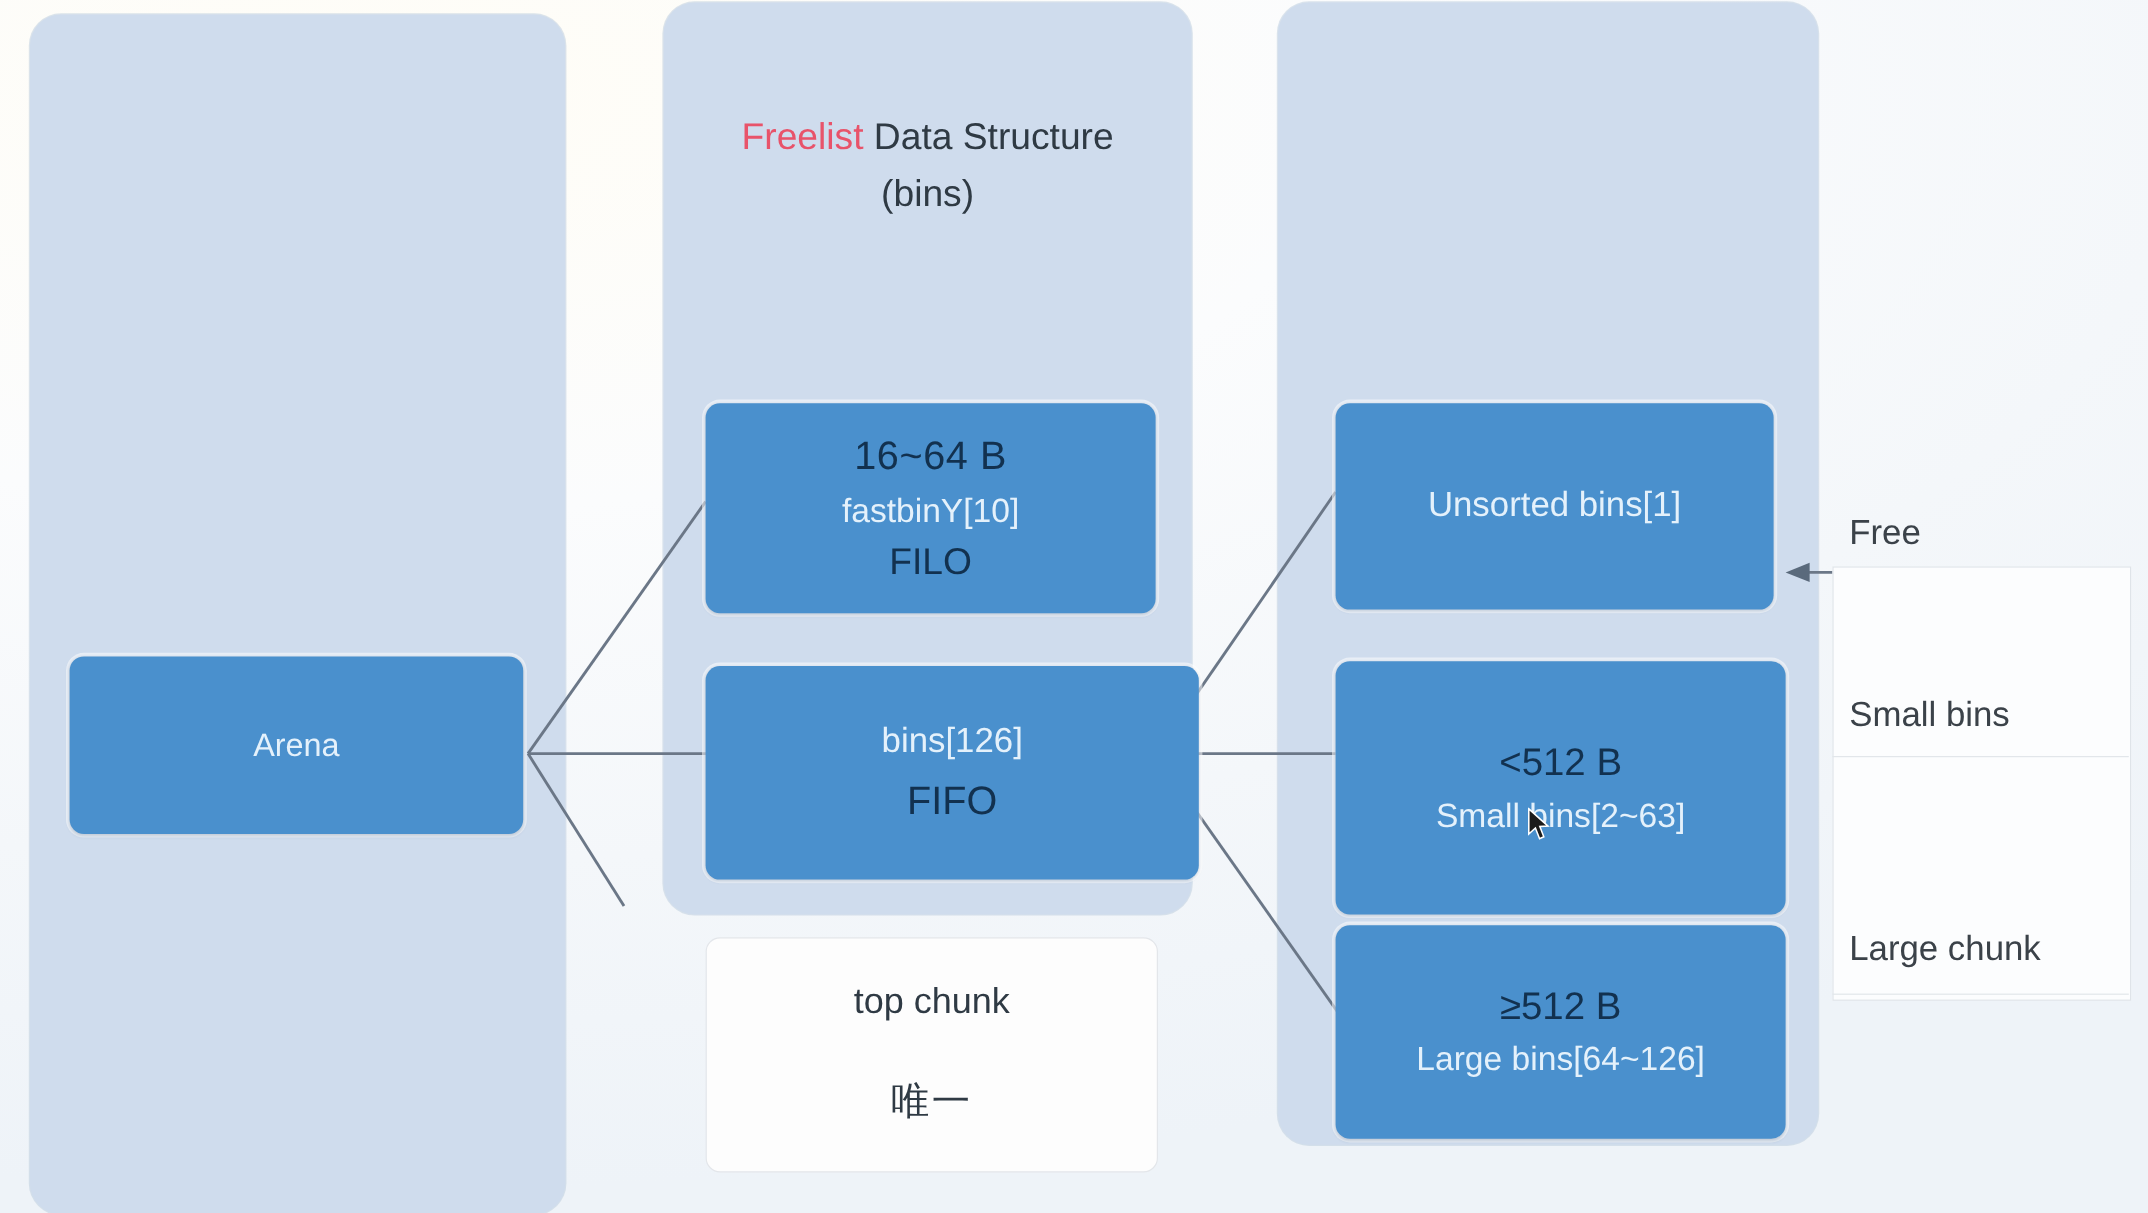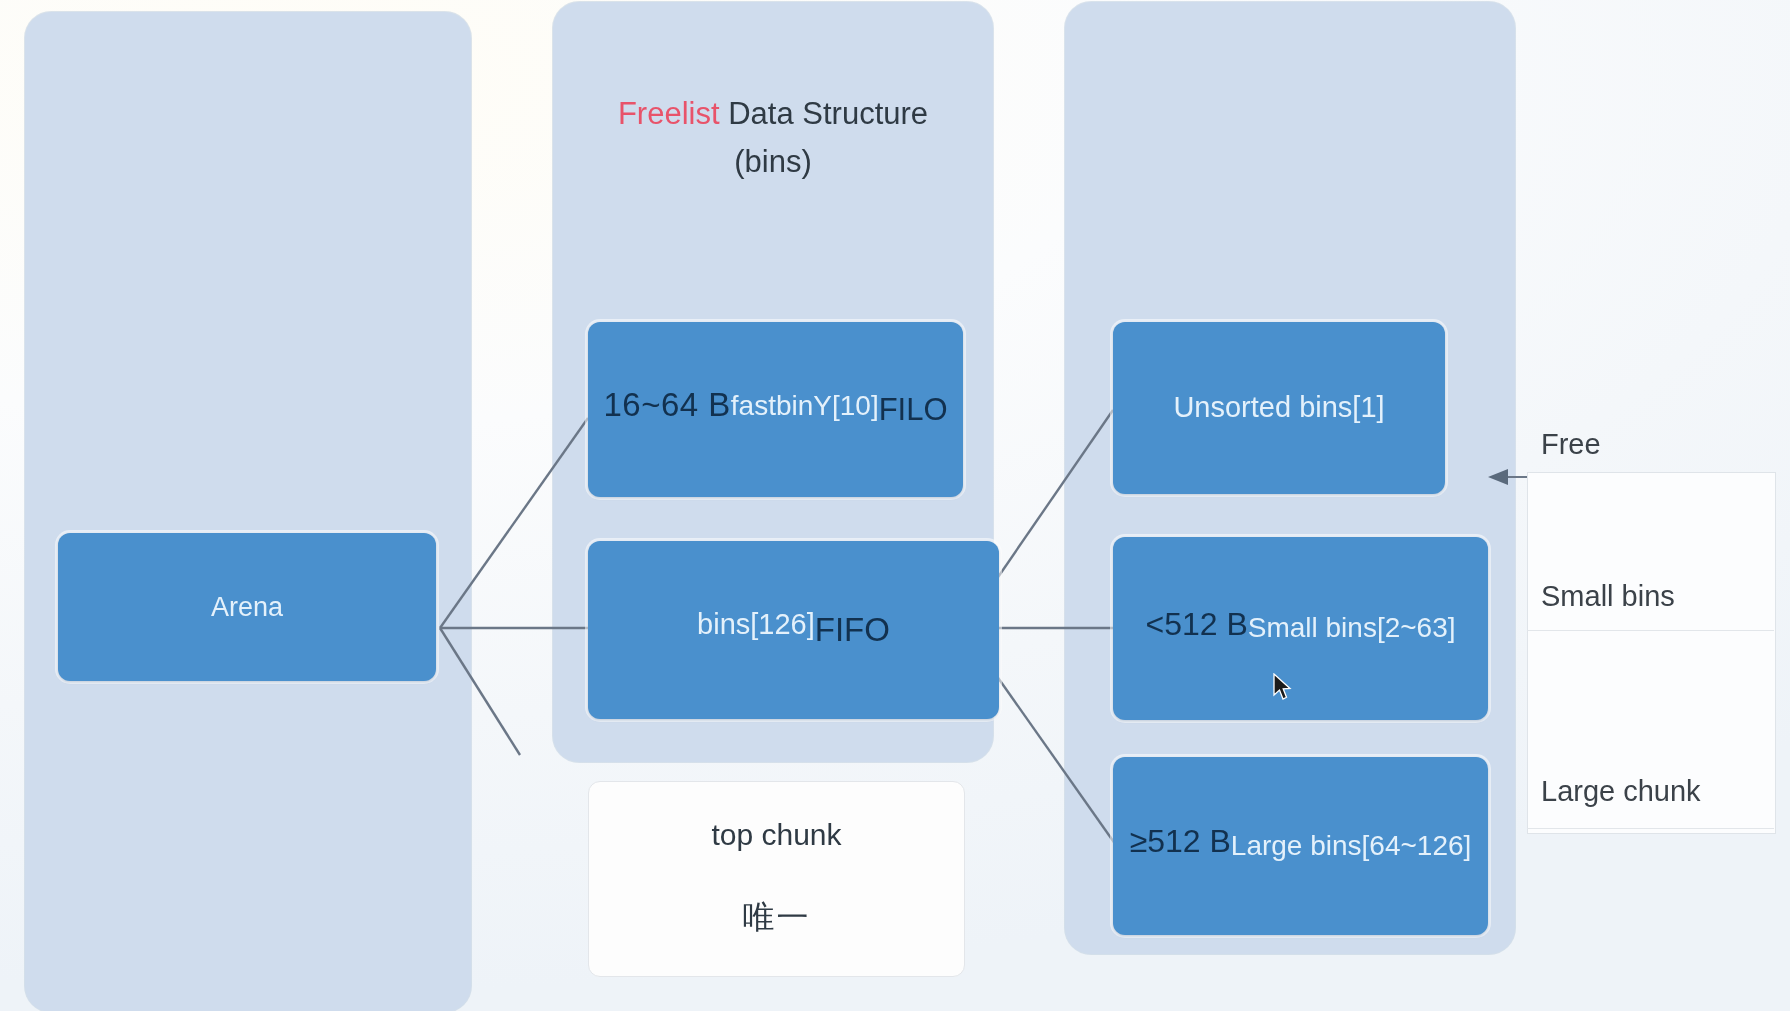--- a/index.html
+++ b/index.html
@@ -26,44 +26,45 @@
   #panel-bins {left:553px; top:2px;   width:440px; height:760px;}
   #panel-chunks{left:1065px;top:2px;  width:450px; height:952px;}
 
   
   .node{
     position:absolute;
     background:#4a90cd;
     border-radius:12px;
     box-shadow:0 1px 3px rgba(40,70,100,.22),
                0 0 0 3px rgba(255,255,255,.55);
-    display:flex;flex-direction:row;
+    display:flex;flex-direction:column;
     align-items:center;justify-content:center;
     text-align:center;
     line-height:1.22;
+    margin-top:14px;
   }
   .ln-dark{color:#12314f;}
   .ln-light{color:#e4f1fb;}
 
   #node-arena{left:58px; top:533px; width:378px; height:148px;}
   #node-arena .ln-light{font-size:27px;}
 
   #node-fastbin{left:588px; top:322px; width:375px; height:175px;}
   #node-fastbin .l1{font-size:33px;letter-spacing:.5px;margin-bottom:8px;}
   #node-fastbin .l2{font-size:28px;margin-bottom:6px;}
   #node-fastbin .l3{font-size:31px;}
 
   #node-bins{left:588px; top:541px; width:411px; height:178px;}
   #node-bins .l1{font-size:29px;margin-bottom:10px;}
   #node-bins .l2{font-size:33px;}
 
-  #node-unsorted{left:1113px; top:322px; width:332px; height:172px;}
+  #node-unsorted{left:1113px; top:322px; width:365px; height:172px;}
   #node-unsorted .l1{font-size:29px;}
 
-  #node-small{left:1113px; top:537px; width:375px; height:183px;}
+  #node-small{left:1113px; top:537px; width:375px; height:211px;}
   #node-small .l1{font-size:32px;margin-bottom:8px;}
   #node-small .l2{font-size:28px;}
 
   #node-large{left:1113px; top:757px; width:375px; height:178px;text-align:center;}
   #node-large .l1{font-size:32px;margin-bottom:8px;}
   #node-large .l2{font-size:28px;}
 
   
   #freelist-title{
     position:absolute;left:553px;top:90px;width:440px;

